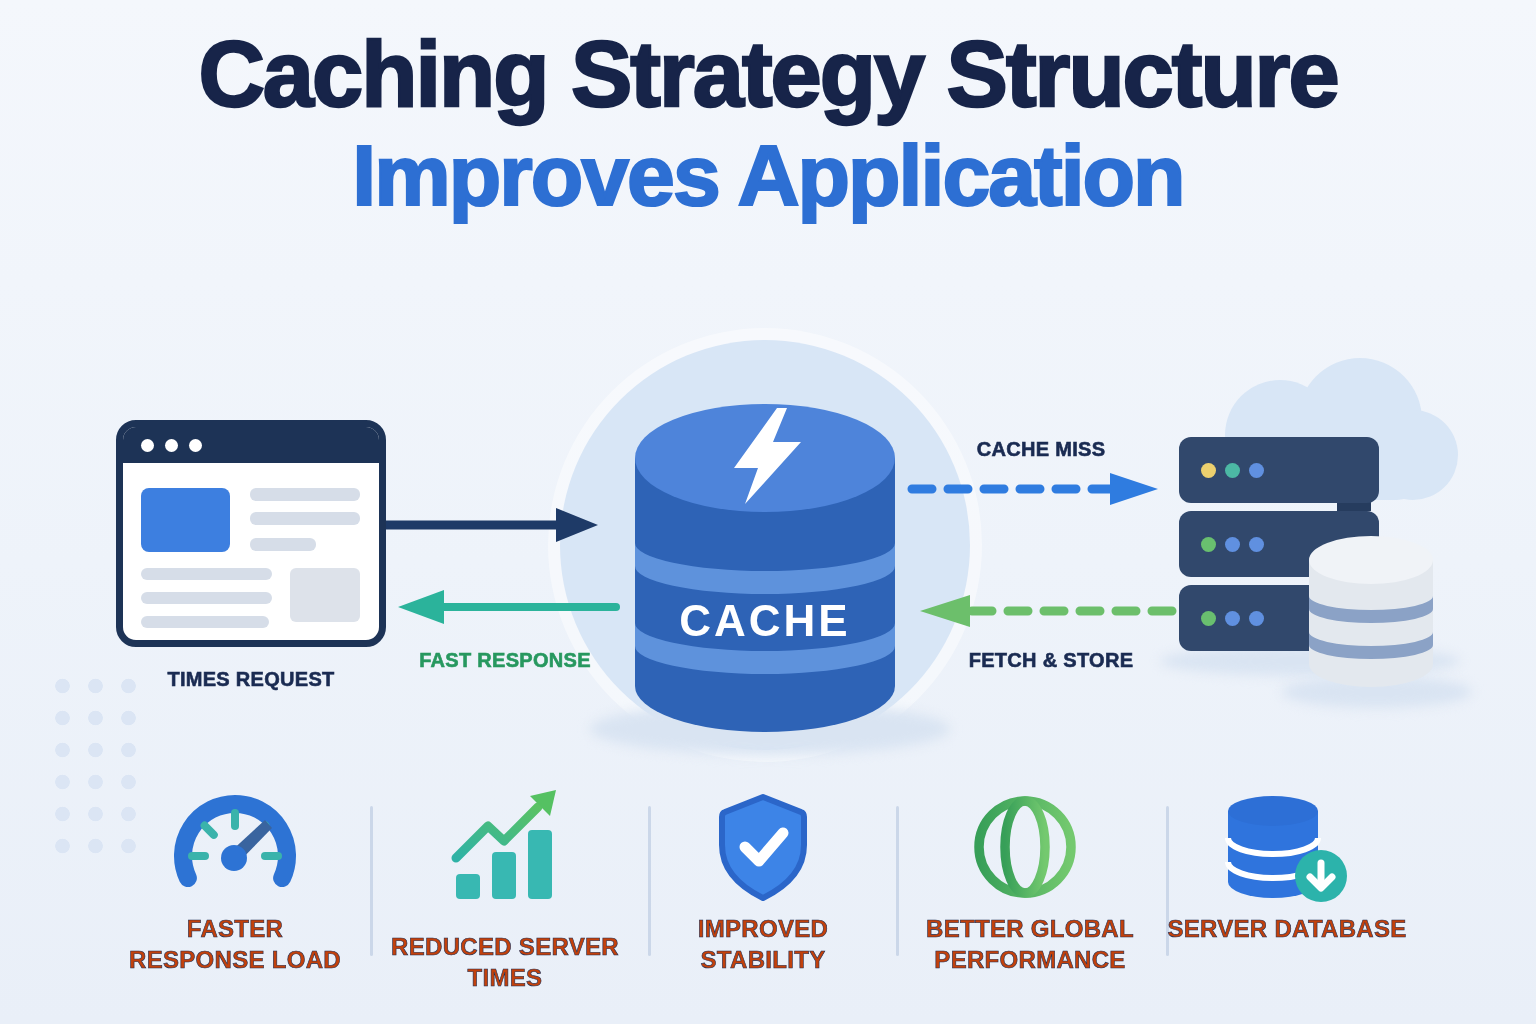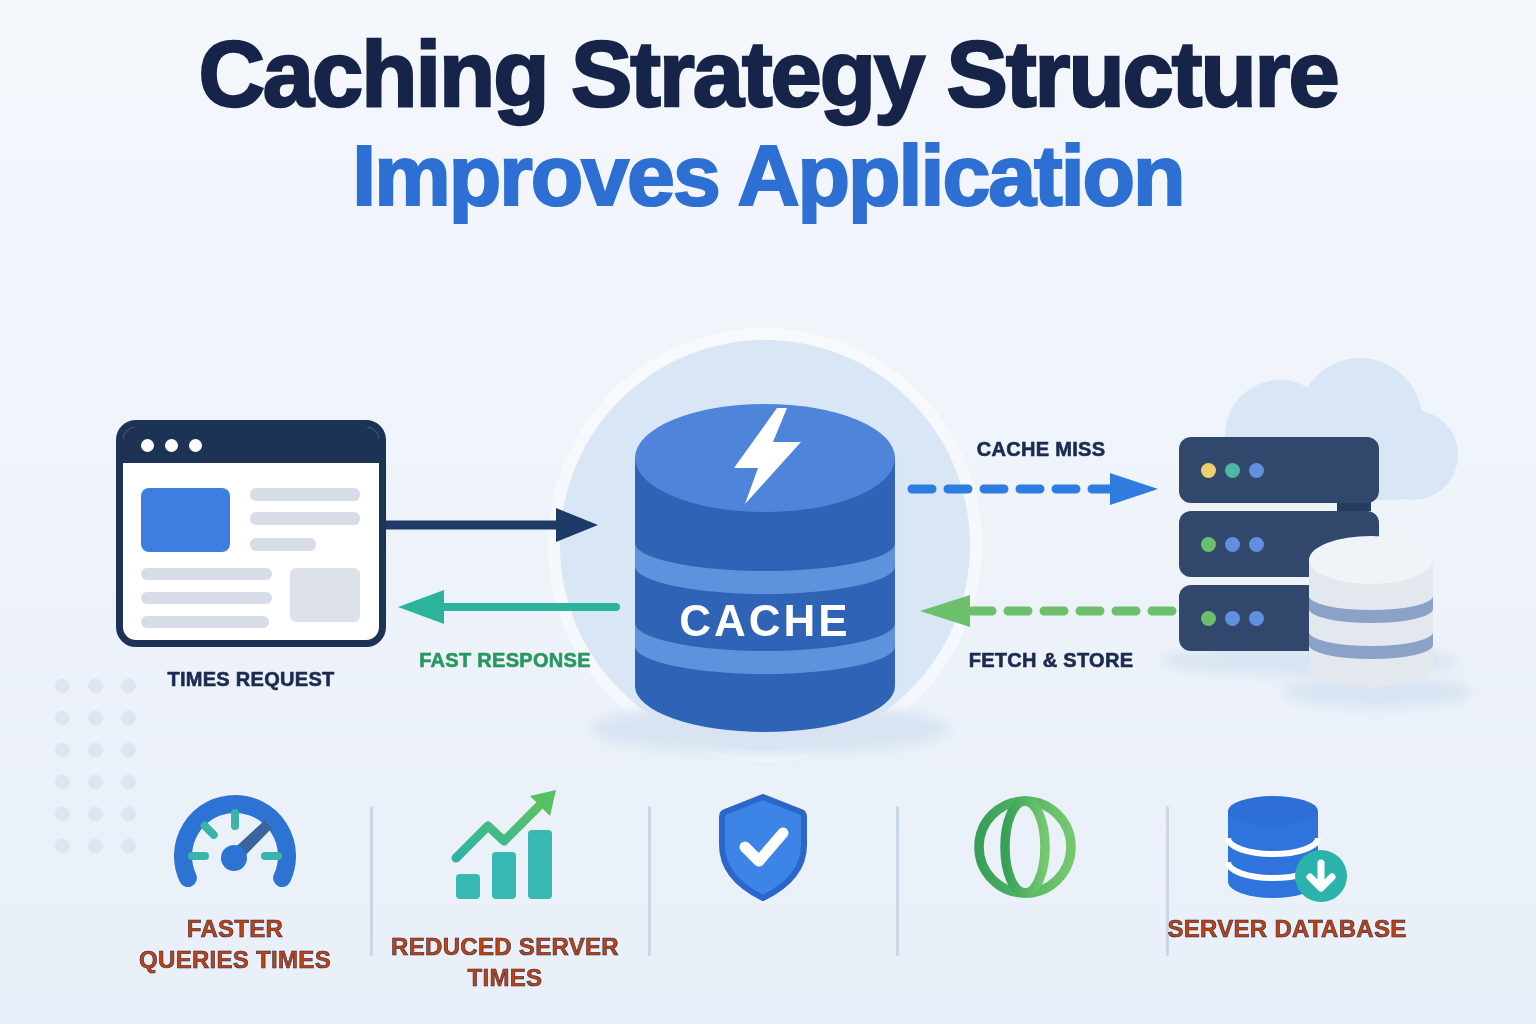--- a/index.html
+++ b/index.html
@@ -193,21 +193,21 @@
       <line x1="34.6" y1="33.6" x2="43.8" y2="42.8"></line>
       <line x1="65" y1="21" x2="65" y2="34"></line>
       <line x1="95.4" y1="33.6" x2="86.2" y2="42.8"></line>
       <line x1="108" y1="64" x2="95" y2="64"></line>
     </g>
     <polygon points="58,62 67,72 102,36 95,28" fill="#39649f"></polygon>
     <circle cx="64" cy="66" r="13" fill="#2d73d4"></circle>
   </svg>
   <div class="benefit-label" style="left:100px; width:270px;">
     <div>FASTER</div>
-    <div>QUERIES TIMES</div>
+    <div>RESPONSE LOAD</div>
   </div>
 
   <svg class="abs" style="left:448px; top:788px;" width="120" height="118" viewBox="0 0 120 118">
     <defs>
       <linearGradient id="trendg" x1="0" y1="1" x2="1" y2="0">
         <stop offset="0" stop-color="#2eb2a6"></stop>
           <stop offset="1" stop-color="#5ac264"></stop>
       </linearGradient>
     </defs>
     <g fill="#38b8b2">
@@ -220,36 +220,44 @@
   </svg>
   <div class="benefit-label" style="left:375px; width:260px;margin-top:18px;">
     <div>REDUCED SERVER</div>
     <div>TIMES</div>
   </div>
 
   <svg class="abs" style="left:708px; top:790px;" width="110" height="118" viewBox="0 0 110 118">
     <path d="M55,7 L93,22 Q96,23 96,27 L96,55 Q96,88 55,108 Q14,88 14,55 L14,27 Q14,23 17,22 Z" fill="#3d84e7" stroke="#2b66c9" stroke-width="6" stroke-linejoin="round"></path>
     <polyline points="37,57 51,71 75,43" fill="none" stroke="#ffffff" stroke-width="11" stroke-linecap="round" stroke-linejoin="round"></polyline>
   </svg>
+  <div class="benefit-label" style="left:650px; width:226px;">
+    <div>IMPROVED</div>
+    <div>STABILITY</div>
+  </div>
 
   <svg class="abs" style="left:970px; top:792px;" width="110" height="110" viewBox="0 0 110 110">
     <defs>
       <linearGradient id="gg" x1="0" y1="0.5" x2="1" y2="0.5">
         <stop offset="0" stop-color="#379f58"></stop>
           <stop offset="1" stop-color="#74c96f"></stop>
       </linearGradient>
     </defs>
     <g fill="none" stroke="url(#gg)" stroke-width="9.5" stroke-linecap="round">
       <circle cx="55" cy="55" r="46"></circle>
       <ellipse cx="55" cy="55" rx="20" ry="46"></ellipse>
       <line x1="11" y1="55" x2="99" y2="55"></line>
       <line x1="16" y1="33" x2="94" y2="33"></line>
       <line x1="16" y1="77" x2="94" y2="77"></line>
     </g>
   </svg>
+  <div class="benefit-label" style="left:905px; width:250px;">
+    <div>BETTER GLOBAL</div>
+    <div>PERFORMANCE</div>
+  </div>
 
   <svg class="abs" style="left:1223px; top:794px;" width="132" height="112" viewBox="0 0 132 112">
     <path d="M5,17 L5,88 A45,16 0 0 0 95,88 L95,17 Z" fill="#2f74dd"></path>
     <path d="M5,44 A45,16 0 0 0 95,44" fill="none" stroke="#ffffff" stroke-width="6"></path>
     <path d="M5,68 A45,16 0 0 0 95,68" fill="none" stroke="#ffffff" stroke-width="6"></path>
     <ellipse cx="50" cy="17" rx="45" ry="15" fill="#2d6fd6"></ellipse>
     <g>
       <circle cx="98" cy="82" r="26" fill="#2cb3ab"></circle>
       <line x1="98" y1="69" x2="98" y2="92" stroke="#ffffff" stroke-width="7" stroke-linecap="round"></line>
       <polyline points="87,83 98,94 109,83" fill="none" stroke="#ffffff" stroke-width="7" stroke-linecap="round" stroke-linejoin="round"></polyline>

